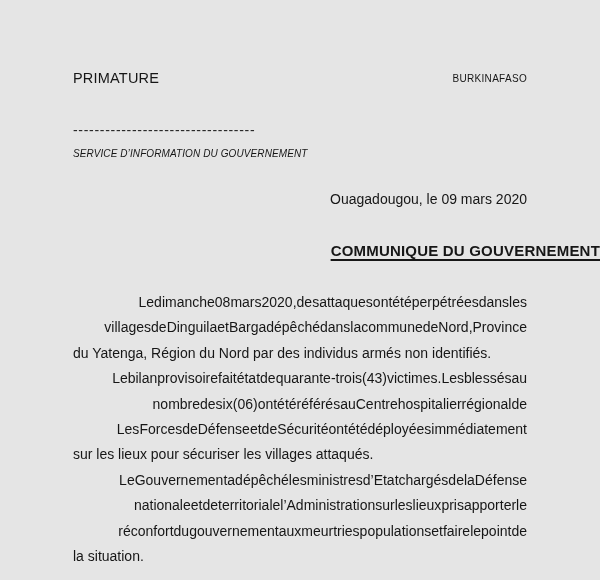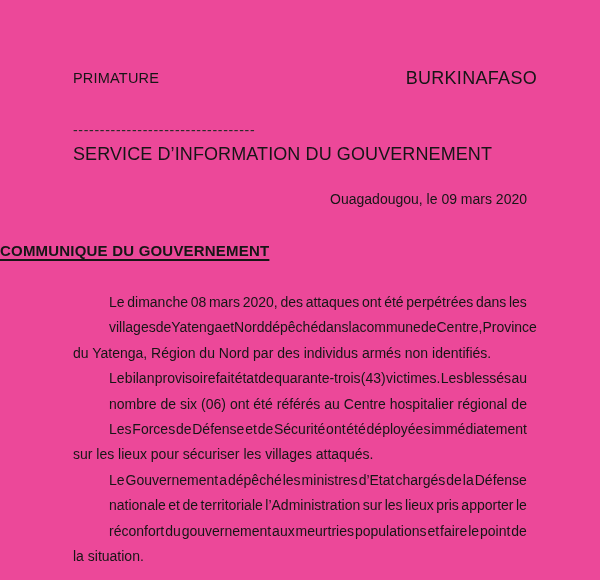--- a/index.html
+++ b/index.html
@@ -1,77 +1,78 @@
 <!DOCTYPE html>
 <html><head>
 <meta charset="utf-8">
 <style>
   html, body { margin: 0; padding: 0; background: #ffffff; }
   .page {
     position: relative;
     width: 600px;
     height: 580px;
-    background: #ec4899;
+    background: #e5e5e5;
     overflow: hidden;
     font-family: "Liberation Sans", sans-serif;
     color: #161616;
   }
   .abs { position: absolute; }
 
   .issuer {
     left: 73px; top: 70px;
     font-size: 14.5px; line-height: 16px;
     letter-spacing: 0.2px;
   }
   .country-block {
-    right: 63px; top: 66px;
+    right: 73px; top: 66px;
     text-align: center;
-    font-size: 18px; line-height: 25px;
+    font-size: 10px; line-height: 25px;
   }
   .country-name { letter-spacing: 0.3px; }
   .country-motto { }
   .dashes {
     left: 73px; top: 122px;
     font-size: 14px; line-height: 16px;
     letter-spacing: 0.7px;
     color: #2a2a2a;
   }
   .service-line {
     left: 73px; top: 146px;
-    font-size: 18px; line-height: 16px;
+    font-size: 10px; line-height: 16px;
     letter-spacing: 0.1px;
+    font-style: italic;
   }
   .dateline {
     right: 73px; top: 190px;
     font-size: 14px; line-height: 18px; text-align: right;
   }
   .title-wrap {
     left: 0; top: 242px; width: 600px;
-    text-align: left;
+    text-align: right;
   }
   .doc-title {
     font-size: 15px; font-weight: bold;
     letter-spacing: 0.2px;
     text-decoration: underline;
     text-underline-offset: 3px;
     text-decoration-thickness: 1.5px;
   }
   .body-text {
     left: 73px; top: 290px; width: 454px;
     font-size: 14px;
   }
   .body-line {
     height: 25.4px;
     line-height: 25.4px;
     white-space: nowrap;
     overflow: visible;
   }
   .body-line.justified {
     display: flex;
-    justify-content: space-between;
+    justify-content: flex-end;
     margin-left: 36px;
   }
   .body-line.justified span { display: block; }
 </style>
 </head>
 <body>
 
 <div class="page">
 
   <div class="abs issuer">PRIMATURE</div>
@@ -101,29 +102,29 @@
         <span>attaques</span>
         <span>ont</span>
         <span>été</span>
         <span>perpétrées</span>
         <span>dans</span>
         <span>les</span>
       </div>
       <div class="body-line justified">
         <span>villages</span>
         <span>de</span>
-        <span>Yatenga</span>
-        <span>et</span>
-        <span>Nord</span>
+        <span>Dinguila</span>
+        <span>et</span>
+        <span>Barga</span>
         <span>dépêché</span>
         <span>dans</span>
         <span>la</span>
         <span>commune</span>
         <span>de</span>
-        <span>Centre,</span>
+        <span>Nord,</span>
         <span>Province</span>
       </div>
       <div class="body-line">du Yatenga, Région du Nord par des individus armés non identifiés.</div>
       <div class="body-line justified">
         <span>Le</span>
         <span>bilan</span>
         <span>provisoire</span>
         <span>fait</span>
         <span>état</span>
         <span>de</span>

